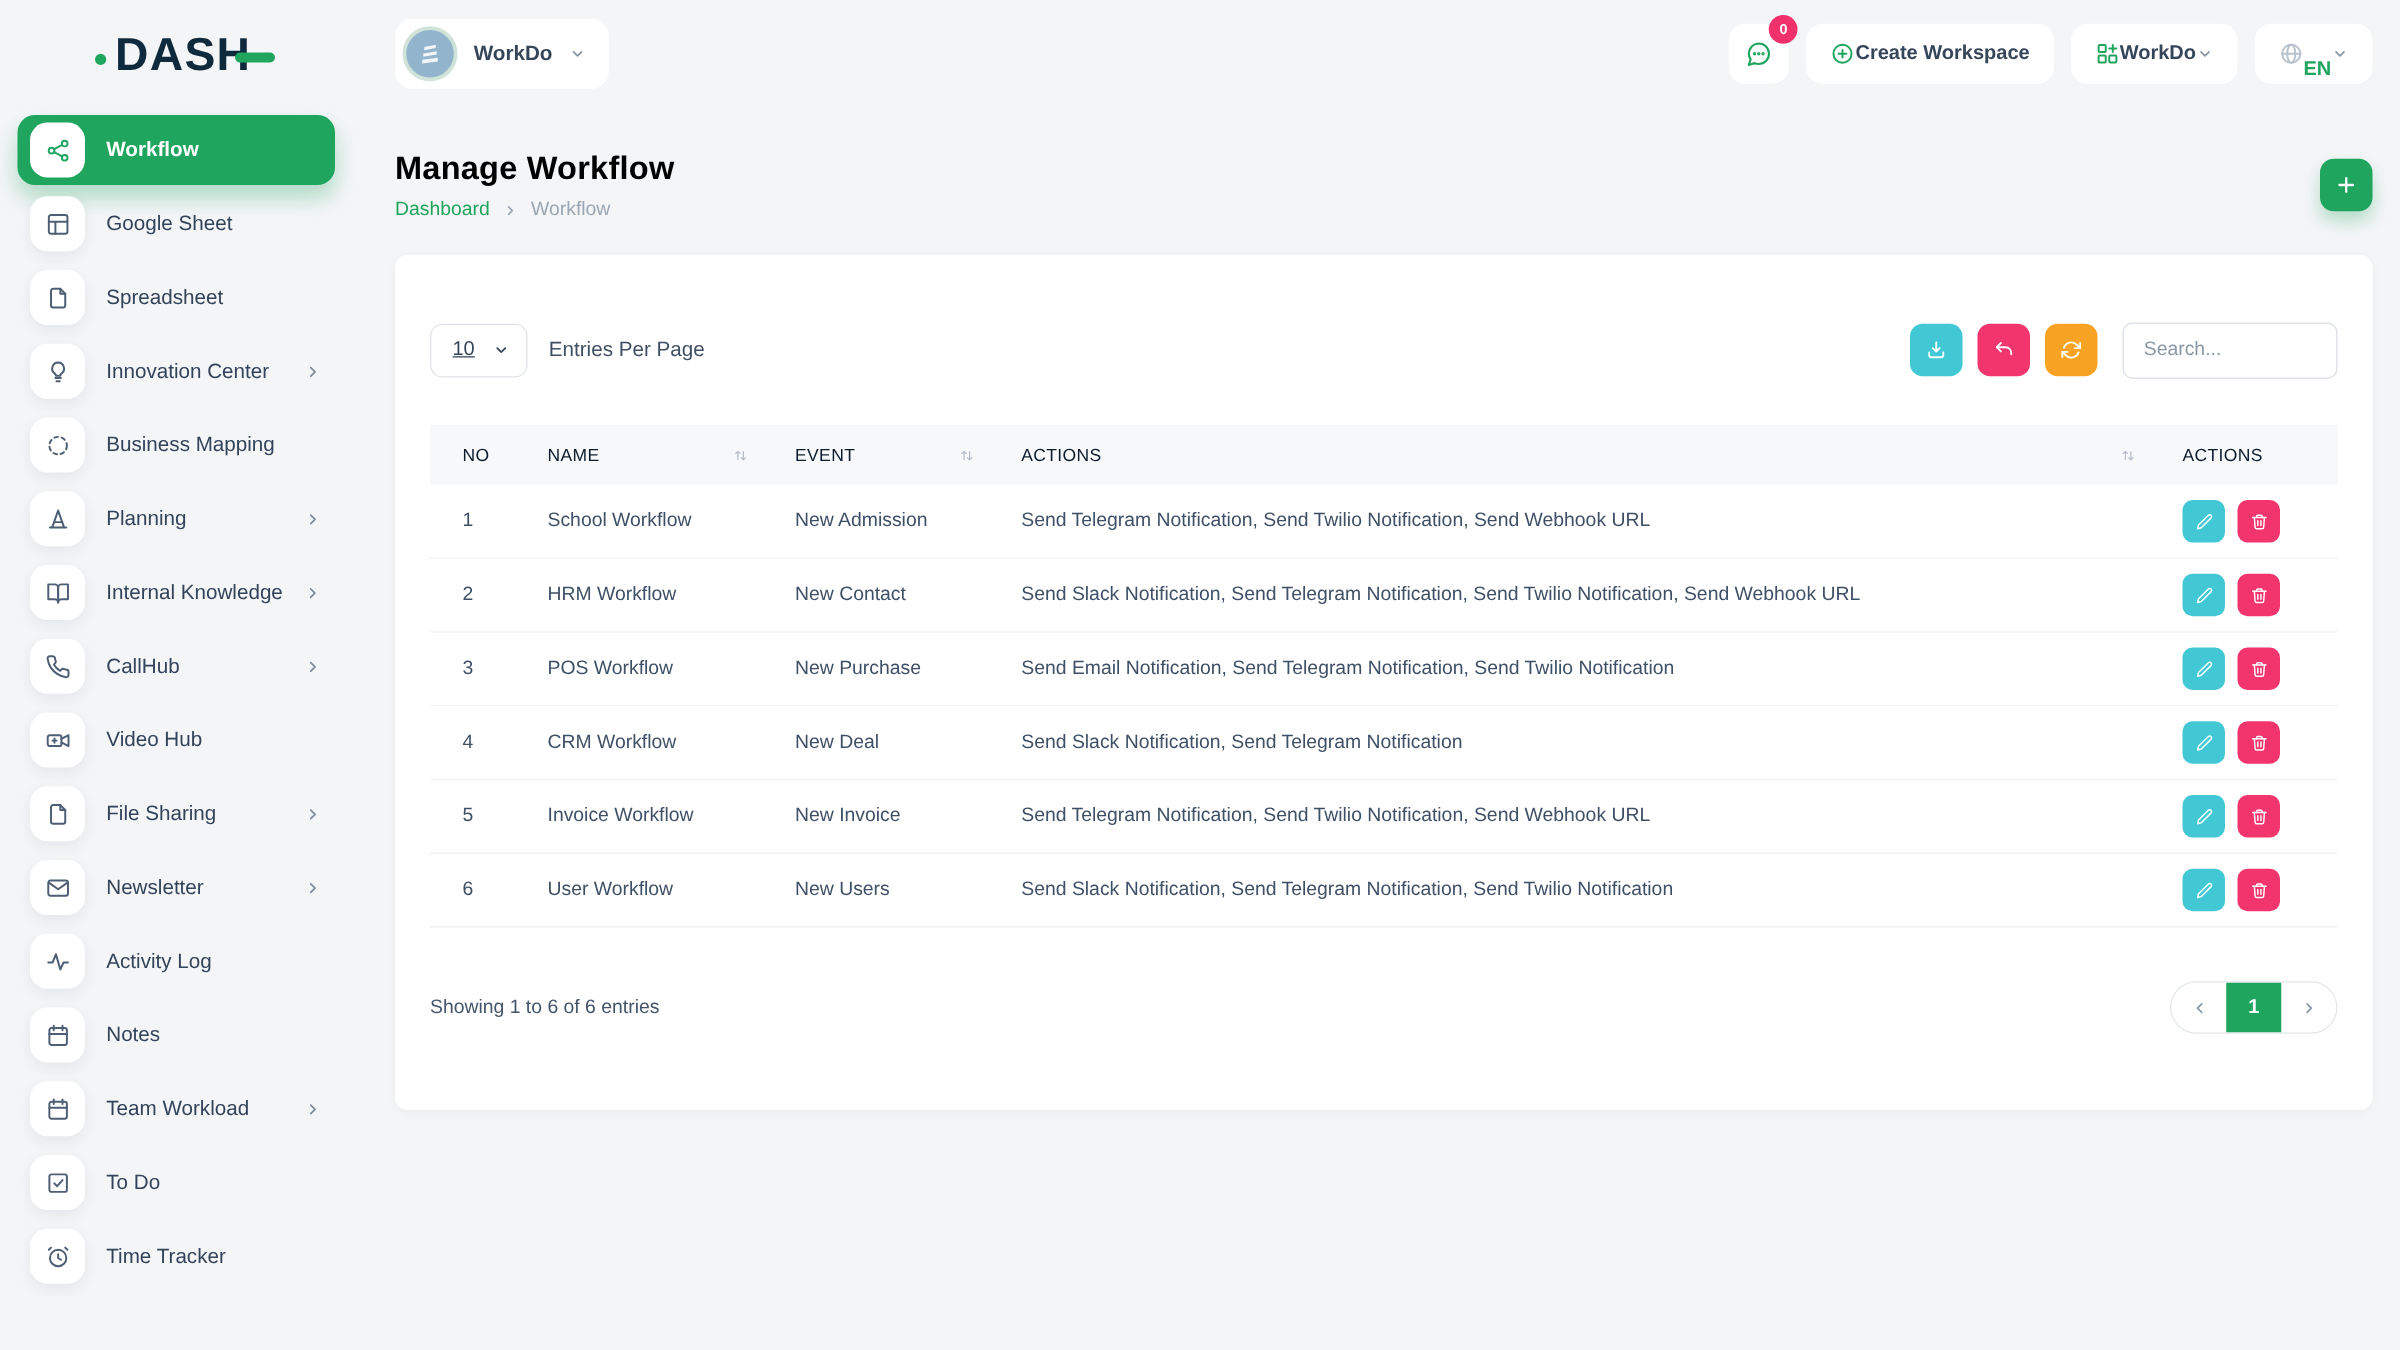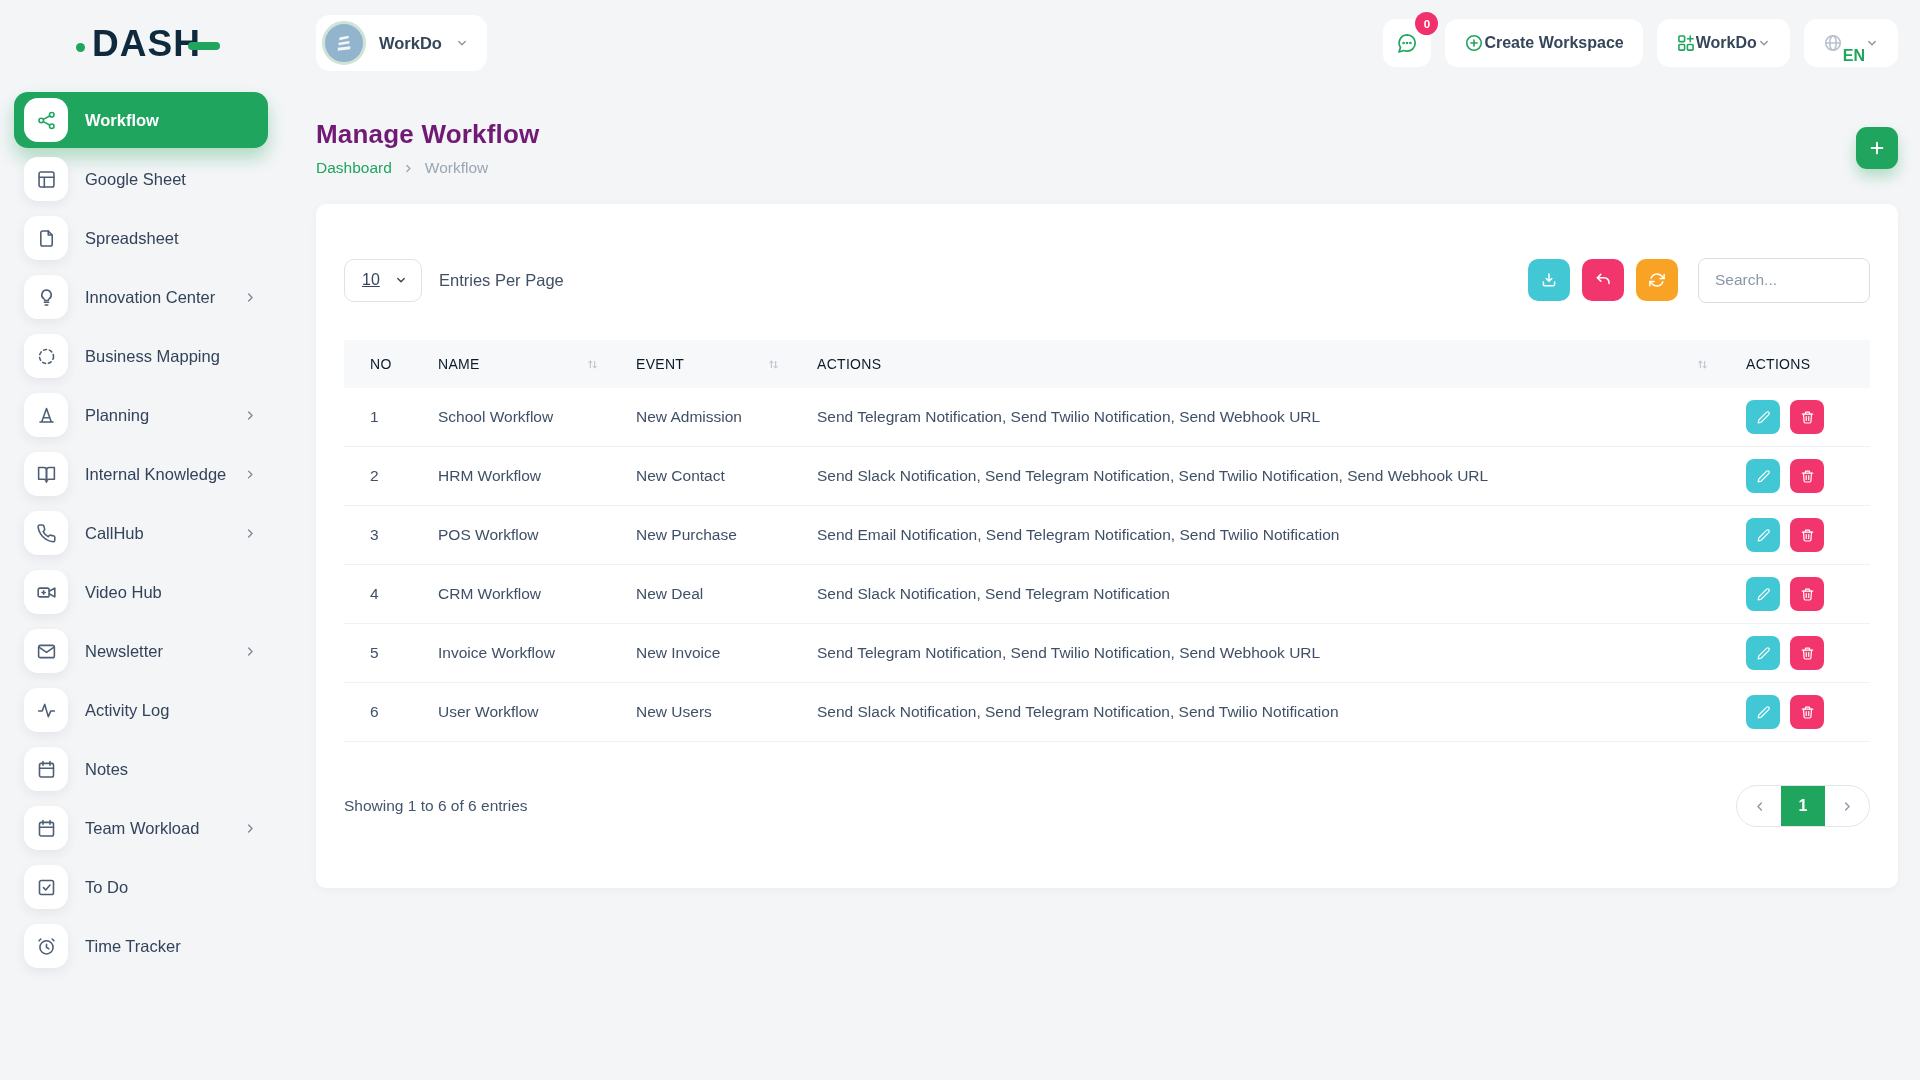--- a/index.html
+++ b/index.html
@@ -48,21 +48,21 @@
     display:flex; align-items:center; justify-content:center; }
   .pill-btn { display:flex; align-items:center; background:#fff; border:none; border-radius:13px;
     height:48px; padding:0 19px; font-size:16px; font-weight:600; color:#36465a; cursor:pointer;
     font-family:inherit; }
   .pill-btn .lead-ic { width:20px; height:20px; color:#20a55e; stroke-width:1.9; }
   .globe-ic { color:#b9c2cc !important; }
   .lang-code { color:#20a55e; font-weight:700;margin-top:25px; }
 
   
   .page-head { display:flex; justify-content:space-between; align-items:center; margin-top:48px; }
-  .page-title { font-size:26px; font-weight:700; color:#701a75; letter-spacing:.2px; }
+  .page-title { font-size:26px; font-weight:700; color:#000000; letter-spacing:.2px; }
   .breadcrumb { display:flex; align-items:center; gap:10px; margin-top:9px; font-size:15.5px; }
   .bc-home { color:#20a55e; cursor:pointer; text-decoration:none; }
   .bc-sep { width:13px; height:13px; color:#9aa6b2; stroke-width:2.4; }
   .bc-current { color:#9aa6b2; }
   .add-btn { width:42px; height:42px; border-radius:11px; border:none; background:#20a55e; color:#fff;
     display:flex; align-items:center; justify-content:center; cursor:pointer;
     box-shadow:0 8px 14px rgba(32,165,94,.3); }
   .add-btn .ic { width:20px; height:20px; stroke-width:2.2; }
 
   
@@ -344,20 +344,31 @@
           <svg class="ic">
             <use href="#i-video"></use>
           </svg>
         </span>
         <span class="nav-label">Video Hub</span>
         <svg class="ic nav-chev" style="visibility: hidden;">
           <use href="#i-chevright"></use>
         </svg>
       </div>
 
+      <div class="nav-item">
+        <span class="nav-icon-box">
+          <svg class="ic">
+            <use href="#i-file"></use>
+          </svg>
+        </span>
+        <span class="nav-label">File Sharing</span>
+        <svg class="ic nav-chev">
+          <use href="#i-chevright"></use>
+        </svg>
+      </div>
 
       <div class="nav-item">
         <span class="nav-icon-box">
           <svg class="ic">
             <use href="#i-mail"></use>
           </svg>
         </span>
         <span class="nav-label">Newsletter</span>
         <svg class="ic nav-chev">
           <use href="#i-chevright"></use>

